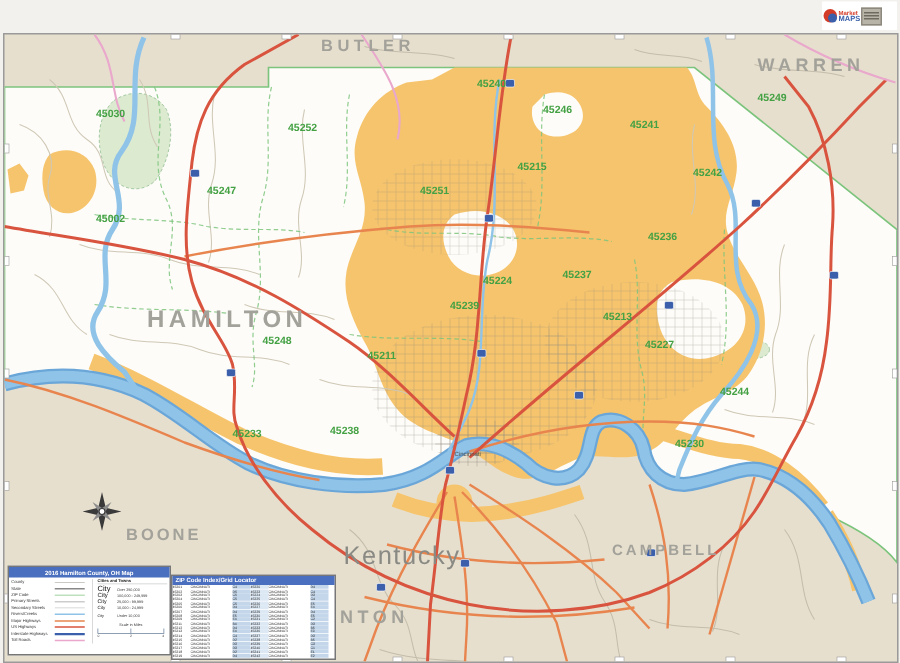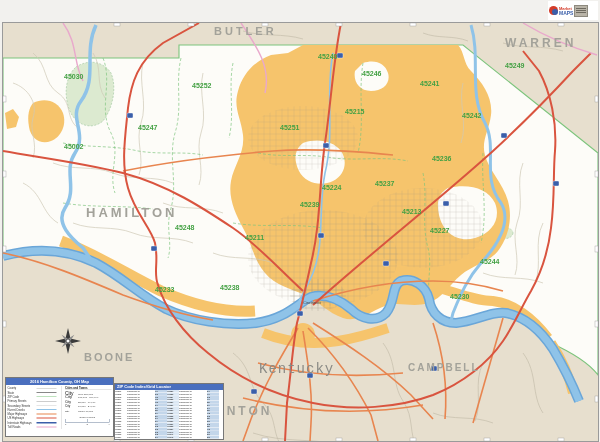--- a/index.html
+++ b/index.html
@@ -288,22 +288,22 @@
       <span class="zip-label" style="left: 402px; top: 208px;">45213</span>
       <span class="zip-label" style="left: 430px; top: 227px;">45227</span>
       <span class="zip-label" style="left: 175px; top: 224px;">45248</span>
       <span class="zip-label" style="left: 245px; top: 234px;">45211</span>
       <span class="zip-label" style="left: 220px; top: 284px;">45238</span>
       <span class="zip-label" style="left: 155px; top: 286px;">45233</span>
       <span class="zip-label" style="left: 480px; top: 258px;">45244</span>
       <span class="zip-label" style="left: 450px; top: 293px;">45230</span>
       <span class="county-label" style="left: 214px; top: 25px; font-size: 11px; letter-spacing: 3px;">BUTLER</span>
       <span class="county-label" style="left: 505px; top: 36px; font-size: 12px; letter-spacing: 3px; text-align: right;">WARREN</span>
-      <span class="county-label" style="left: 86px; top: 205px; font-size: 13px; letter-spacing: 3px;">HAMILTON</span>
-      <span class="county-label nocaps" style="left: 259px; top: 361px; font-size: 14px; letter-spacing: 1px; font-family: Liberation Mono, monospace;">Kentucky</span>
+      <span class="county-label" style="left: 98px; top: 205px; font-size: 16px; letter-spacing: 3px;">HAMILTON</span>
+      <span class="county-label nocaps" style="left: 229px; top: 361px; font-size: 17px; letter-spacing: 1px;">Kentucky</span>
       <span class="county-label" style="left: 408px; top: 362px; font-size: 10px; letter-spacing: 2px;">CAMPBELL</span>
       <span class="county-label" style="left: 204px; top: 404px; font-size: 12px; letter-spacing: 3px;">KENTON</span>
       <span class="county-label" style="left: 84px; top: 351px; font-size: 11px; letter-spacing: 2px;">BOONE</span>
       <span class="city-label" style="left: 303px; top: 300px;">Cincinnati</span>
     </div>
 
   <div class="compass">
     <svg width="26" height="26" viewBox="0 0 26 26">
       <polygon points="13,0 15.5,10.5 26,13 15.5,15.5 13,26 10.5,15.5 0,13 10.5,10.5" fill="#3a3a3a"></polygon>
       <polygon points="13,4 14.6,11.4 22,13 14.6,14.6 13,22 11.4,14.6 4,13 11.4,11.4" fill="#8d8d8d" transform="rotate(45 13 13)"></polygon>

